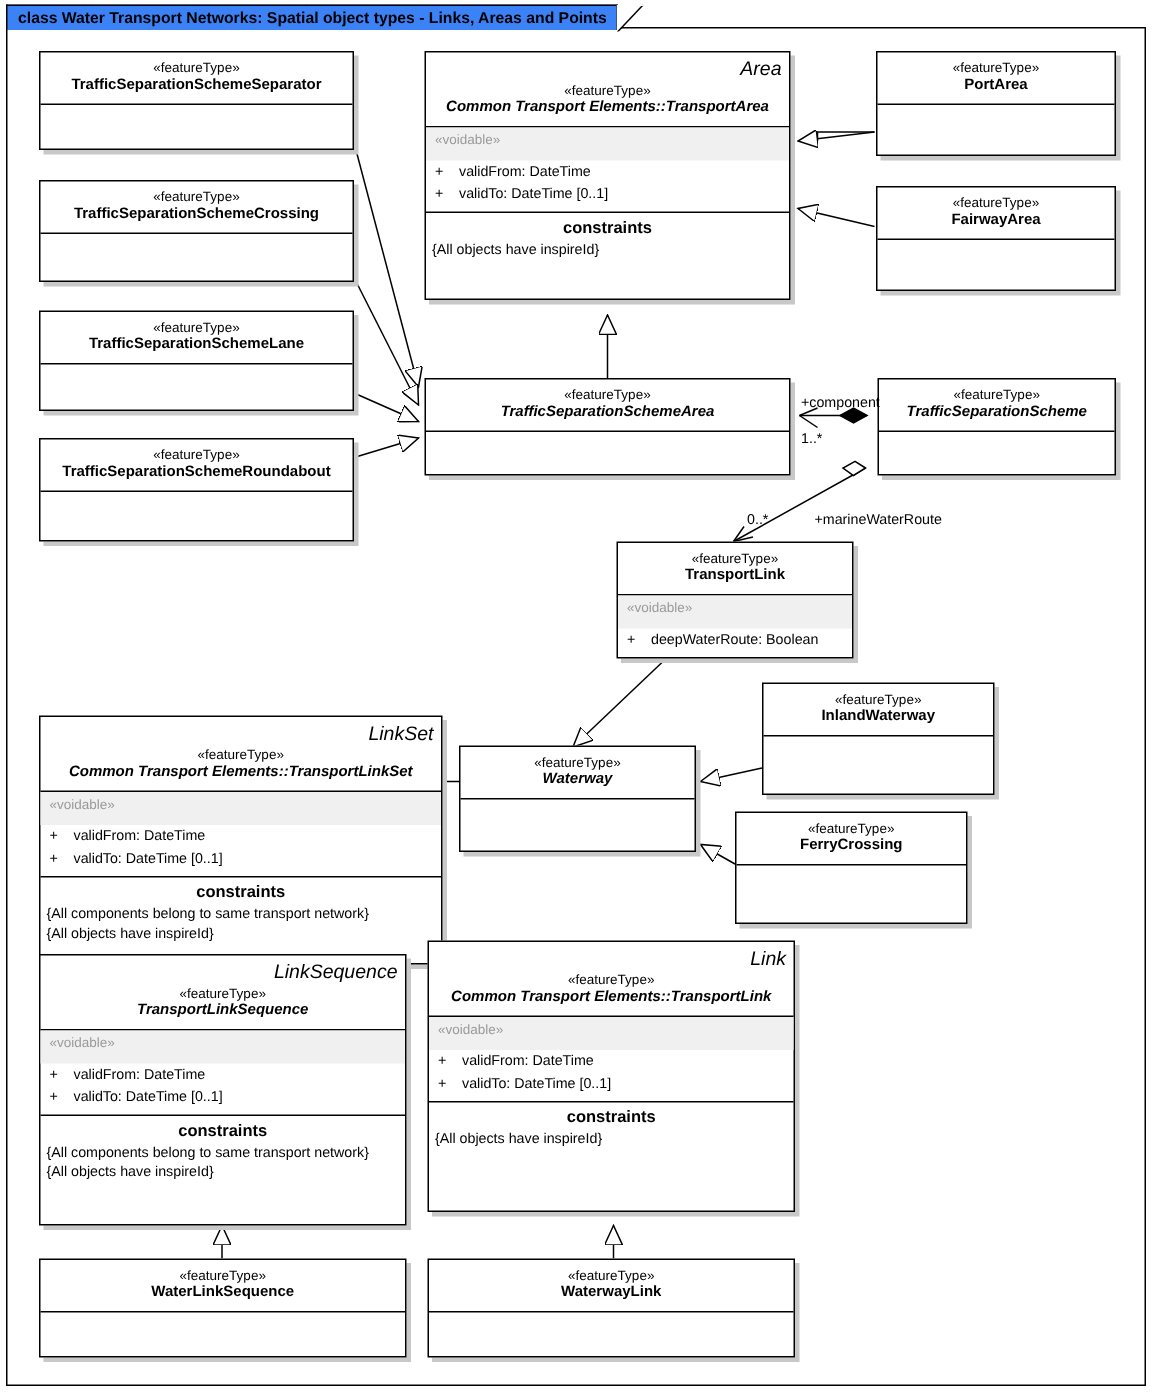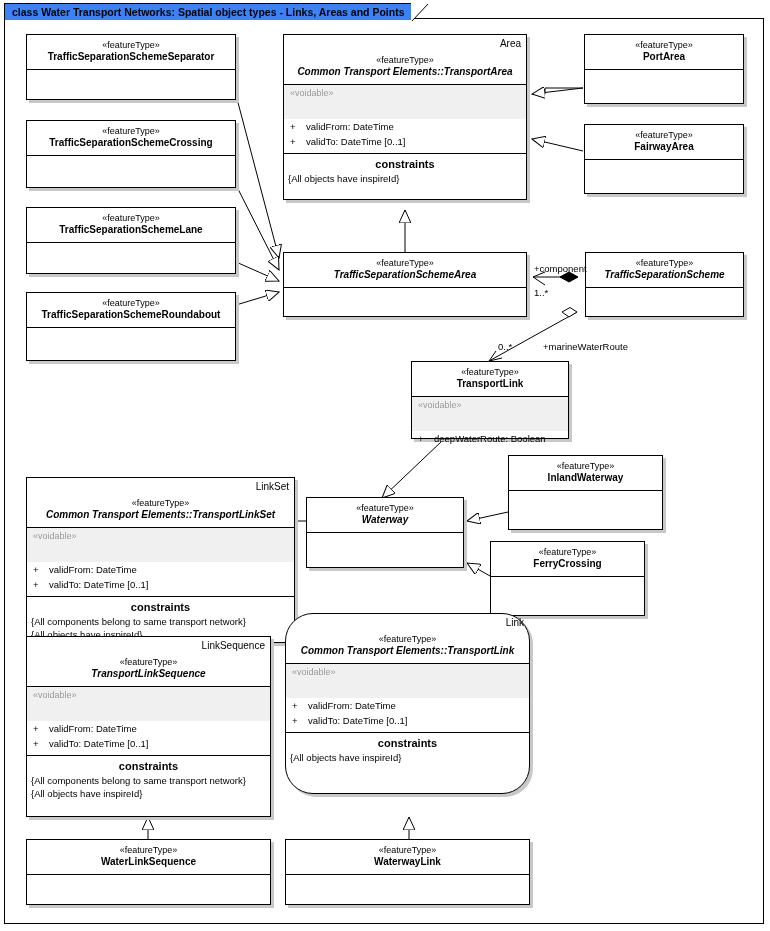--- a/index.html
+++ b/index.html
@@ -12,27 +12,27 @@
              background:#3b82f6;box-sizing:border-box;z-index:3;}
   .title-tab .tabbody{position:relative;height:100%;display:flex;align-items:center;}
   .title-tab .tabtext{font-size:10.5px;font-weight:bold;color:#000;padding:0 6px 0 7px;white-space:nowrap;}
   .tab-slant{position:absolute;left:100%;top:-1px;width:18px;height:18px;overflow:hidden;}
   .tab-slant svg{display:block;}
 
   
   .cls{position:absolute;background:#fff;border:1px solid #000;box-sizing:border-box;
        box-shadow:3px 3px 0 0 #c8c8c8;z-index:2;}
   .cls .hdr{position:relative;padding:4px 4px 5px 4px;text-align:center;}
-  .cls .corner{position:absolute;right:5px;top:3px;font-size:10px;color:#000;}
+  .cls .corner{position:absolute;right:5px;top:3px;font-size:13px;font-style:italic;color:#000;}
   .cls .stereo{font-size:9px;color:#000;line-height:12px;white-space:nowrap;}
   .cls .nm{font-size:10px;font-weight:bold;line-height:12.5px;color:#000;}
   .cls .nm.abs{font-style:italic;}
   .cls .sep{border-top:1px solid #000;}
   .cls .attrs{padding:0 0 4px 0;}
-  .cls .voidbar{background:#f0f0f0;color:#9a9a9a;font-size:9px;padding:2px 0 20px 6px;line-height:12px;}
+  .cls .voidbar{background:#f0f0f0;color:#9a9a9a;font-size:9px;padding:2px 0 8px 6px;line-height:12px;}
   .cls .attr{font-size:9.5px;color:#000;padding:1px 0 1px 6px;line-height:13px;white-space:nowrap;}
   .cls .attr .vis{display:inline-block;width:16px;}
   .cls .consthdr{font-size:11px;font-weight:bold;text-align:center;padding:4px 0 2px 0;color:#000;}
   .cls .constln{font-size:9.5px;color:#000;padding:0 0 0 4px;line-height:13px;white-space:nowrap;}
   .cls .emptybody{width:100%;}
 
   
   #wires{position:absolute;left:0;top:0;width:770px;height:931px;z-index:1;pointer-events:none;}
   .lbl{position:absolute;font-size:9.5px;color:#000;white-space:nowrap;z-index:4;}
 </style>
@@ -295,21 +295,21 @@
         <span class="vis">+</span><span>validTo:  DateTime [0..1]</span>
       </div>
     </div>
     <div class="sep" style="height:58px;">
       <div class="consthdr">constraints</div>
       <div class="constln">{All components belong to same transport network}</div>
       <div class="constln">{All objects have inspireId}</div>
     </div>
   </div>
 
-  <div class="cls" style="left:285px;top:613px;width:245px;height:181px;border-radius:28px;">
+  <div class="cls" style="left:285px;top:627px;width:245px;height:181px;">
     <div class="hdr" style="padding-top:3px;">
       <div class="corner">Link</div>
       <div class="stereo" style="margin-top:16px;">«featureType»</div>
       <div class="nm abs">Common Transport Elements::TransportLink</div>
     </div>
     <div class="sep attrs">
       <div class="voidbar">«voidable»</div>
       <div class="attr">
         <span class="vis">+</span><span>validFrom:  DateTime</span>
       </div>

